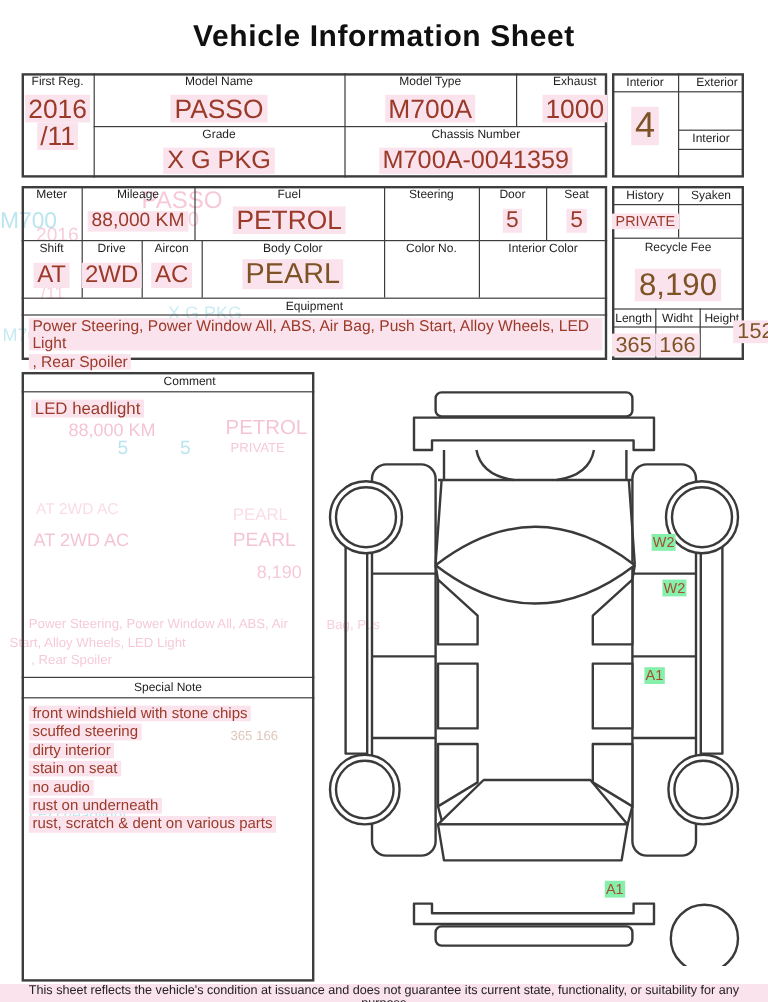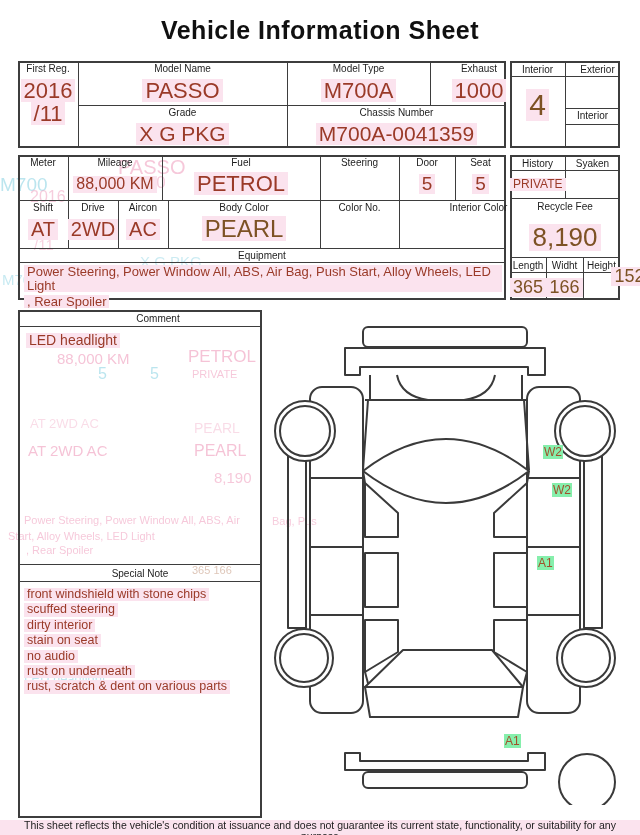--- a/index.html
+++ b/index.html
@@ -12,21 +12,21 @@
   .hdr{font-size:10px;text-align:center;color:#1d1d1d;line-height:12px;white-space:nowrap;}
   .val{text-align:center;}
   .red{color:#9a3a28;}
   .brown{color:#7d5224;}
   .hl{background:#fbe3ee;padding:0 3px;display:inline-block;line-height:1.05;}
   .title{font-size:25px;font-weight:600;text-align:center;color:#101010;letter-spacing:0.5px;}
   .cellflex{display:flex;flex-direction:column;align-items:center;}
   .ghost{position:absolute;white-space:nowrap;pointer-events:none;}
   .g-p{color:#ef9cbc;}
   .g-c{color:#8fd4e4;}
-  .g-b{color:#c8a08a;}
+  .g-b{color:#c8a08a;margin-top:44px;}
   .dlabel{position:absolute;font-size:12px;color:#a0512c;background:#86efac;padding:0 1px;line-height:14px;}
   .notes div{margin:0;}
   svg{position:absolute;}
 </style>
 </head>
 <body>
 
 <div id="sheet">
 
   <div class="abs title" style="left:0;top:16px;width:640px;">Vehicle Information Sheet</div>
@@ -146,21 +146,21 @@
     <div class="hdr">Aircon</div>
     <div class="val red" style="font-size:20px;margin-top:4px;"><span class="hl">AC</span></div>
   </div>
   <div class="abs cellflex" style="left:168px;top:202px;width:152px;height:44px;">
     <div class="hdr">Body Color</div>
     <div class="val brown" style="font-size:24px;margin-top:1px;"><span class="hl">PEARL</span></div>
   </div>
   <div class="abs cellflex" style="left:320px;top:202px;width:79px;height:44px;">
     <div class="hdr">Color No.</div>
   </div>
-  <div class="abs cellflex" style="left:399px;top:202px;width:107px;height:44px;margin-left:26px;">
+  <div class="abs cellflex" style="left:399px;top:202px;width:107px;height:44px;">
     <div class="hdr">Interior Color</div>
   </div>
 
   <div class="abs hdr" style="left:18px;top:250px;width:488px;">Equipment</div>
   <div class="abs red" style="left:24px;top:265px;width:478px;font-size:13px;line-height:16px;">
     <span class="hl">Power Steering, Power Window  All, ABS, Air Bag, Push Start, Alloy Wheels, LED Light</span><br>
     <span class="hl">, Rear Spoiler</span>
   </div>
 
   <div class="box" style="left:510px;top:61px;width:110px;height:87px;"></div>

